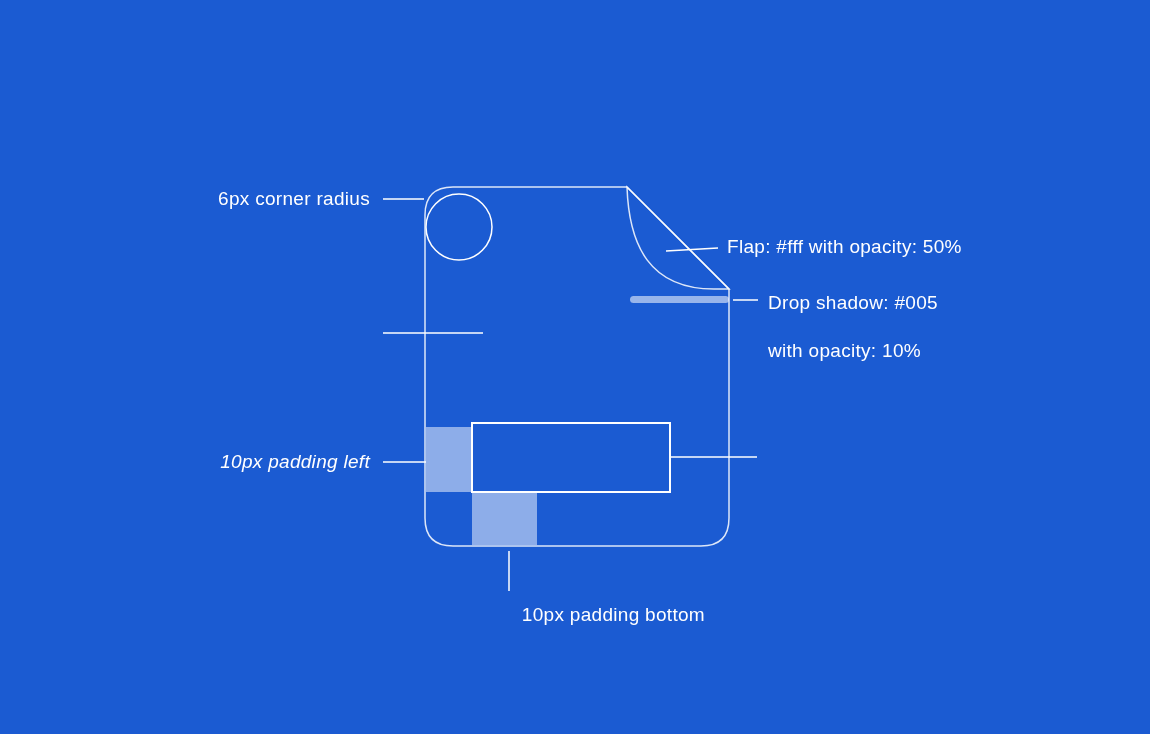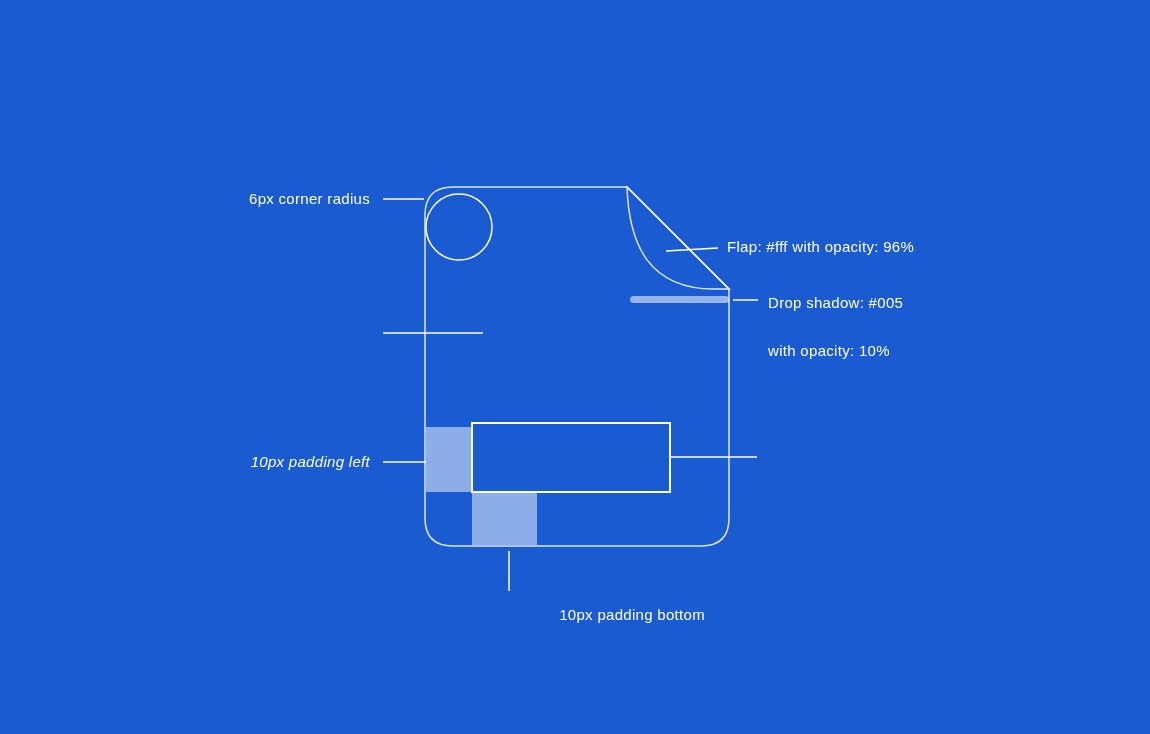--- a/index.html
+++ b/index.html
@@ -15,21 +15,21 @@
     background: #1b5bd2;
     overflow: hidden;
   }
   .diagram-svg {
     position: absolute;
     inset: 0;
   }
   .label {
     position: absolute;
     color: #ffffff;
-    font-size: 15px;
+    font-size: 19px;
     line-height: 28px;
     white-space: nowrap;
     letter-spacing: 0.3px;
   }
   .label-right-aligned { text-align: right; }
   .drop-shadow-label { line-height: 48px; }
   .icon-text {
     position: absolute;
     left: 478px;
     top: 424px;
@@ -69,21 +69,21 @@
     <line x1="671" y1="457" x2="757" y2="457" stroke-width="1.5" stroke="#ffffff"></line>
     <line x1="509" y1="551" x2="509" y2="591" stroke-width="1.5" stroke="#ffffff"></line>
   </svg>
 
 
   <div class="label label-right-aligned" style="right: 780px; top: 185px;">6px corner radius</div>
 
 
   <div class="label label-right-aligned" style="right: 780px; top: 448px; font-style: italic;">10px padding left</div>
 
-  <div class="label" style="left: 727px; top: 233px;">Flap: #fff with opacity: 96%</div>
+  <div class="label" style="left: 727px; top: 233px;">Flap: #fff with opacity: 50%</div>
 
   <div class="label drop-shadow-label" style="left: 768px; top: 279px;">
     <div>Drop shadow: #005</div>
     <div>with opacity: 10%</div>
   </div>
 
 
   <div class="label" style="left: 425px; top: 601px; width: 280px; text-align: right;">10px padding bottom</div>
 
 </div>

